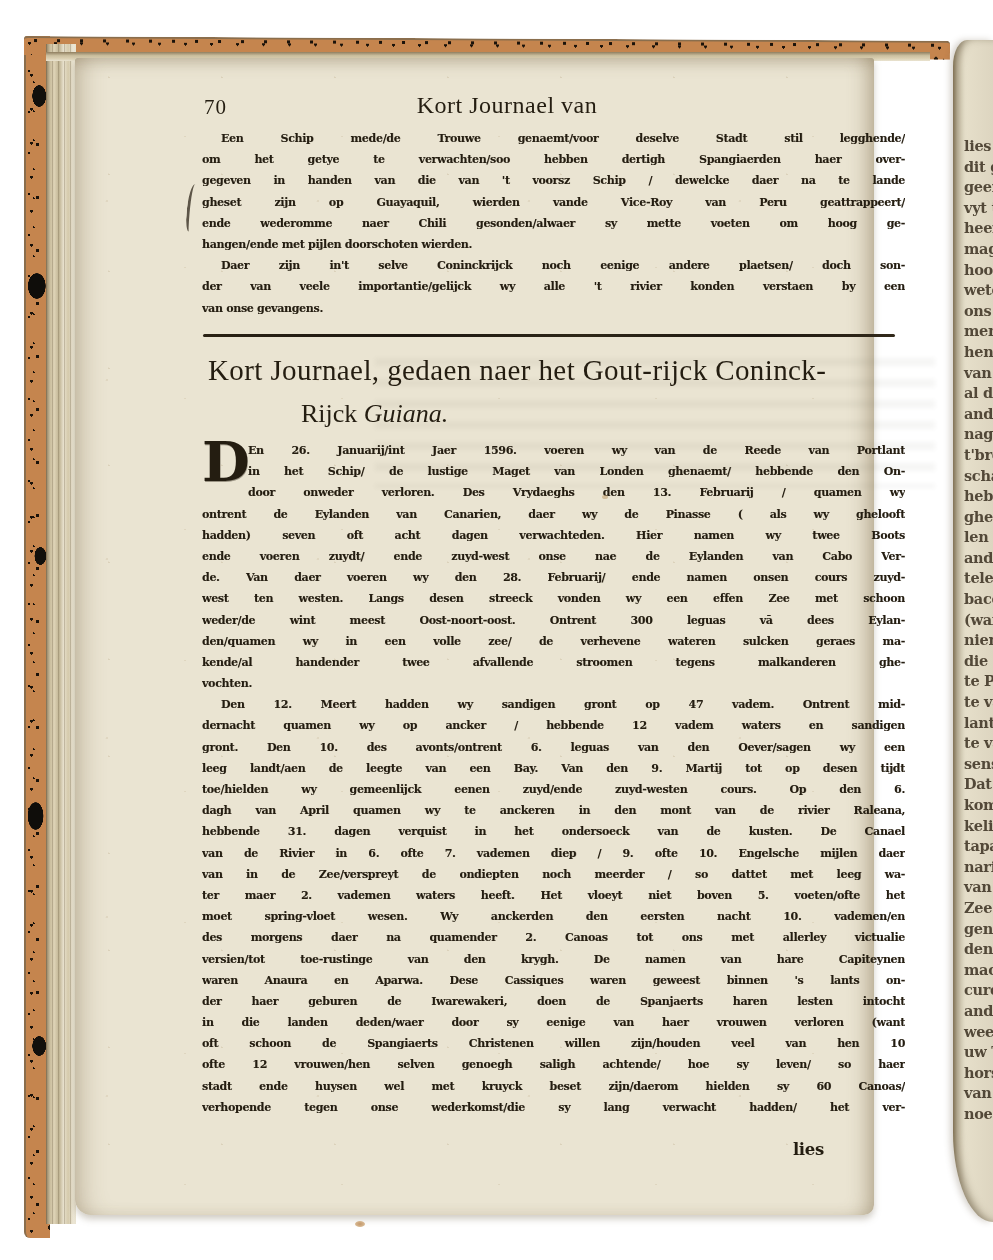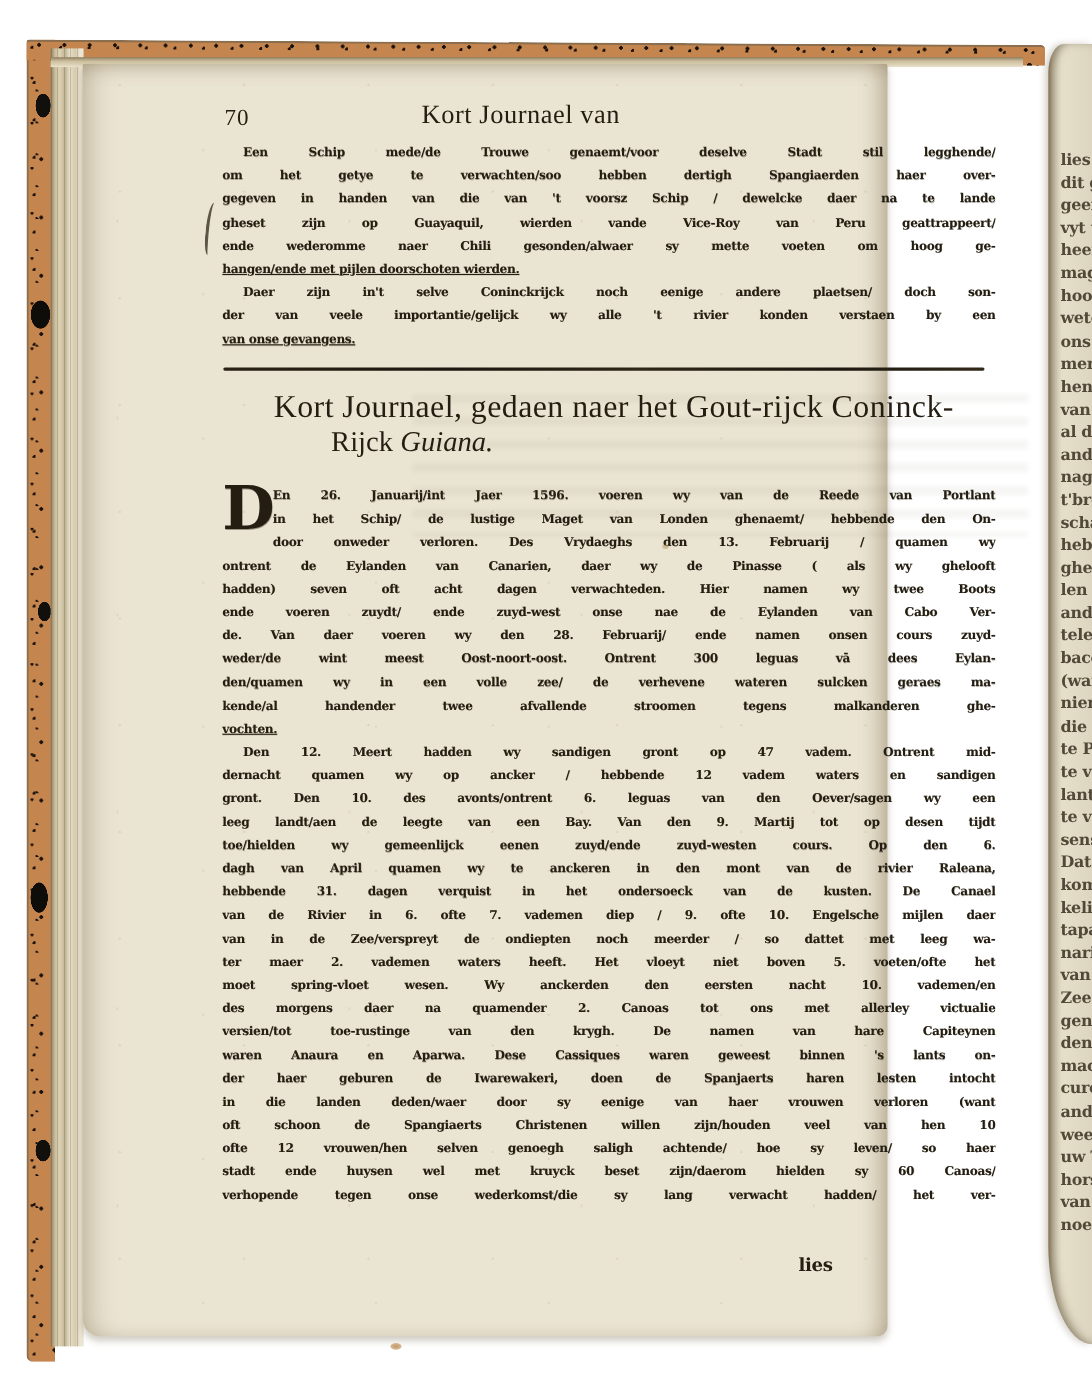--- a/index.html
+++ b/index.html
@@ -31,21 +31,21 @@
     transform:rotate(0.3deg);transform-origin:left center;
     border-top:2px solid #8a6e4d;border-radius:4px 4px 0 0;}
   .stack-left{position:absolute;left:46px;top:44px;width:30px;height:1180px;
     background:linear-gradient(90deg,#8f7e5f 0%,#cbbf9f 14%,#ddd2b5 28%,#bfb392 44%,
       #e7e0cc 58%,#d6cbad 74%,#ece6d4 90%,#e9e3d1 100%);}
   .stack-left::after{content:"";position:absolute;inset:0;
     background:repeating-linear-gradient(90deg,rgba(90,75,50,.25) 0 1px,transparent 1px 6px);}
   .stack-top{position:absolute;left:46px;top:52px;width:884px;height:9px;
     background:linear-gradient(180deg,#8f7e5f,#cbbf9f 40%,#ddd2b5 75%,#e9e3d1);}
   
-  .page-main{position:absolute;left:75px;top:58px;width:732px;height:1157px;
+  .page-main{position:absolute;left:75px;top:58px;width:799px;height:1157px;
     background-color:#eae4d2;
     background-image:
       radial-gradient(circle 1px at 30% 20%, rgba(150,125,80,.18) 97%, transparent),
       radial-gradient(circle 0.8px at 70% 60%, rgba(150,125,80,.14) 97%, transparent),
       radial-gradient(circle 1.2px at 15% 80%, rgba(150,125,80,.12) 97%, transparent);
     background-size:113px 97px, 157px 131px, 211px 179px;
     border-radius:2px 2px 10px 16px;
     box-shadow: inset 20px 0 26px -16px rgba(110,88,52,.38),
                 inset -16px 0 20px -10px rgba(110,88,52,.42),
                 inset 0 14px 18px -12px rgba(110,88,52,.30),
@@ -54,31 +54,31 @@
   .pagehead{position:absolute;top:34px;left:127px;right:50px;height:30px;
     font-family:"Liberation Serif",serif;}
   .pagenum{position:absolute;left:2px;top:3px;font-size:21px;letter-spacing:1px;}
   .running{position:absolute;left:0;right:12px;text-align:center;font-size:24px;letter-spacing:.5px;}
   .textcol{position:absolute;left:127px;width:703px;}
   .col-top{top:70px;}
   .col-main{top:382px;}
   .tline{height:21.2px;line-height:21.2px;font-size:11px;font-weight:700;
     letter-spacing:-0.3px;text-align:justify;text-align-last:justify;overflow:hidden;
     text-shadow:0.3px 0.3px 0 rgba(34,26,12,.35);}
-  .tline.short{text-align-last:left;text-decoration:underline;}
+  .tline.short{text-align-last:left;}
   .tline.indent{text-indent:19px;}
   .dropcap{float:left;width:46px;height:43px;font-size:55px;line-height:44px;
     font-weight:700;text-shadow:0.5px 0.5px 0 rgba(34,26,12,.4);}
   .rule{position:absolute;left:128px;top:276px;width:692px;height:3px;
     background:linear-gradient(90deg,#2a2214 0%,#1d1710 30%,#2e2718 55%,#1d1710 80%,#32291a 100%);
     border-radius:2px;}
   .heading{position:absolute;left:133px;top:296px;width:700px;
     font-family:"Liberation Serif",serif;color:#241d11;}
-  .heading .h1{font-size:29px;letter-spacing:.4px;white-space:nowrap;text-align:center;}
-  .heading .h2{font-size:26px;margin-left:93px;margin-top:0;}
+  .heading .h1{font-size:29px;letter-spacing:.4px;white-space:nowrap;}
+  .heading .h2{font-size:26px;margin-left:93px;margin-top:12px;}
   .heading .ital{font-style:italic;}
   .catchword{position:absolute;top:1082px;right:50px;font-size:16.5px;font-weight:700;
     letter-spacing:-0.3px;}
   
   .page-right{position:absolute;left:953px;top:40px;width:40px;height:1182px;
     background:linear-gradient(90deg,#b6a888 0%,#d6cdb6 10%,#e6dfca 30%,#ddd5c0 100%);
     border-radius:14px 0 0 40px / 26px 0 0 90px;
     box-shadow: inset 7px 0 9px -3px rgba(70,55,30,.55), -3px 0 6px rgba(90,75,50,.25);
     overflow:hidden;color:#34291a;}
   .fragments{position:absolute;left:11px;top:96px;width:120px;opacity:.82;}
@@ -139,20 +139,21 @@
     <div class="textcol col-main">
         <div class="para">
           <span class="dropcap">D</span>
           <div class="tline">En 26. Januarij/int Jaer 1596. voeren wy van de Reede van Portlant</div>
           <div class="tline">in het Schip/ de lustige Maget van Londen ghenaemt/ hebbende den On-</div>
           <div class="tline">door onweder verloren.  Des Vrydaeghs den 13. Februarij / quamen wy</div>
           <div class="tline">ontrent de Eylanden van Canarien,  daer wy de Pinasse ( als wy ghelooft</div>
           <div class="tline">hadden) seven oft acht dagen verwachteden. Hier namen wy twee Boots</div>
           <div class="tline">ende voeren zuydt/ ende zuyd-west onse nae de Eylanden van Cabo Ver-</div>
           <div class="tline">de.  Van daer voeren wy den 28. Februarij/ ende namen onsen cours zuyd-</div>
+          <div class="tline">west ten westen.  Langs desen streeck vonden wy een effen Zee met schoon</div>
           <div class="tline">weder/de wint meest Oost-noort-oost. Ontrent 300 leguas vā dees Eylan-</div>
           <div class="tline">den/quamen wy in een volle zee/ de verhevene wateren sulcken geraes ma-</div>
           <div class="tline">kende/al handender twee afvallende stroomen tegens malkanderen ghe-</div>
           <div class="tline short">vochten.</div>
         </div>
         <div class="para">
           <div class="tline indent">Den 12. Meert hadden wy sandigen gront op 47 vadem.  Ontrent mid-</div>
           <div class="tline">dernacht quamen wy op ancker / hebbende 12 vadem waters en sandigen</div>
           <div class="tline">gront. Den 10. des avonts/ontrent 6. leguas van den Oever/sagen wy een</div>
           <div class="tline">leeg landt/aen de leegte van een Bay. Van den 9. Martij tot op desen tijdt</div>

